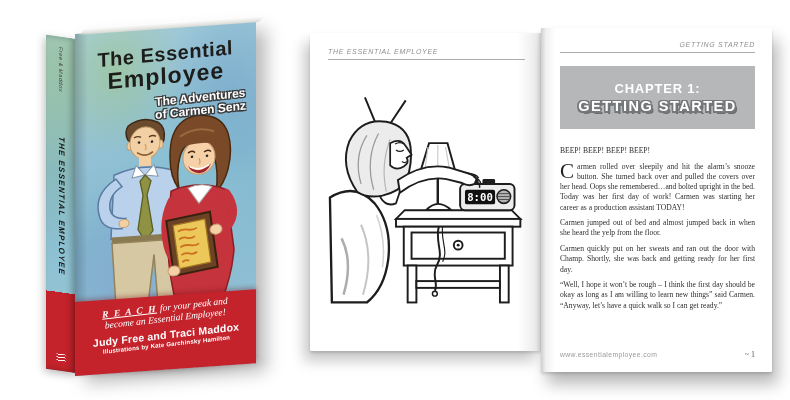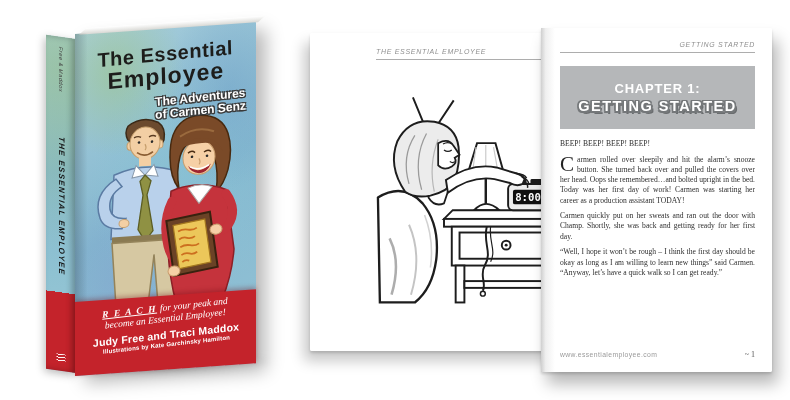--- a/index.html
+++ b/index.html
@@ -80,21 +80,20 @@
   .authors{font-size:10.5px;font-weight:bold;margin-top:3px;letter-spacing:0.2px;}
   .credit{font-size:6px;font-weight:bold;margin-top:1px;letter-spacing:0.2px;}
 
   
   .spread{position:absolute;left:310px;top:27px;width:462px;height:352px;}
   .page{position:absolute;background:#fff;}
   .page-left{
     left:0;top:6px;width:231px;height:318px;border-radius:2px 0 0 2px;
     background:linear-gradient(to right,#fff 90%,#ececec 98%,#d6d6d6 100%);
     box-shadow:-6px 10px 14px rgba(0,0,0,0.22), 0 2px 3px rgba(0,0,0,0.15);
-    padding-left:48px;
   }
   .page-right{
     left:231px;top:1px;width:231px;height:344px;border-radius:0 2px 2px 0;
     background:linear-gradient(to right,#cfcfcf 0%,#efefef 2%,#fff 6%);
     box-shadow:6px 12px 16px rgba(0,0,0,0.28), 0 2px 3px rgba(0,0,0,0.15);
   }
   .pg-inner{position:relative;height:100%;box-sizing:border-box;}
   .page-left .pg-inner{padding:15px 16px 0 18px;}
   .page-right .pg-inner{padding:13px 17px 0 19px;}
   .ph{font-size:7px;font-style:italic;color:#8f8f8f;letter-spacing:0.7px;}
@@ -105,21 +104,21 @@
   .chapter-box{
     margin-top:13px;height:63px;background:#b5b7b9;
     display:flex;flex-direction:column;align-items:center;justify-content:center;gap:2px;
   }
   .ch-label{color:#fff;font-weight:bold;font-size:13px;letter-spacing:0.8px;}
   .ch-title{
     color:#fff;font-weight:800;font-size:14.5px;letter-spacing:1.5px;
     text-shadow:-1.5px -1.5px 0 #75787a,1.5px -1.5px 0 #75787a,-1.5px 1.5px 0 #75787a,1.5px 1.5px 0 #75787a,0 -1.5px 0 #75787a,0 1.5px 0 #75787a,-1.5px 0 0 #75787a,1.5px 0 0 #75787a,2.5px 2.5px 0 #6a6d6f;
   }
   .body-text{
-    margin-top:10px;font-family:"Liberation Serif", serif;
+    margin-top:17px;font-family:"Liberation Serif", serif;
     font-size:7.6px;line-height:10.2px;color:#2e2e2e;text-align:justify;
   }
   .body-text p{margin:0 0 5.5px;}
   .dropcap{float:left;font-size:21px;line-height:16.5px;padding:1px 3px 0 0;color:#222;}
   .page-footer{
     position:absolute;left:19px;right:17px;bottom:13px;
     display:flex;justify-content:space-between;align-items:baseline;
   }
   .f-url{font-size:6.8px;color:#9a9a9a;letter-spacing:0.4px;}
   .f-page{font-size:8px;color:#555;font-family:"Liberation Serif", serif;}
@@ -276,20 +275,21 @@
       <div class="rule"></div>
 
       <div class="chapter-box">
         <div class="ch-label">CHAPTER 1:</div>
         <div class="ch-title">GETTING STARTED</div>
       </div>
 
       <div class="body-text">
         <p class="beep">BEEP! BEEP! BEEP! BEEP!</p>
         <p><span class="dropcap">C</span><span>armen rolled over sleepily and hit the alarm’s snooze button. She turned back over and pulled the covers over her head. Oops she remembered…and bolted upright in the bed. Today was her first day of work! Carmen was starting her career as a production assistant TODAY!</span></p>
+        <p>Carmen jumped out of bed and almost jumped back in when she heard the yelp from the floor.</p>
         <p>Carmen quickly put on her sweats and ran out the door with Champ. Shortly, she was back and getting ready for her first day.</p>
         <p>“Well, I hope it won’t be rough – I think the first day should be okay as long as I am willing to learn new things” said Carmen. “Anyway, let’s have a quick walk so I can get ready.”</p>
       </div>
 
       <div class="page-footer">
         <span class="f-url">www.essentialemployee.com</span>
         <span class="f-page">~ 1</span>
       </div>
     </div>
   </div>

